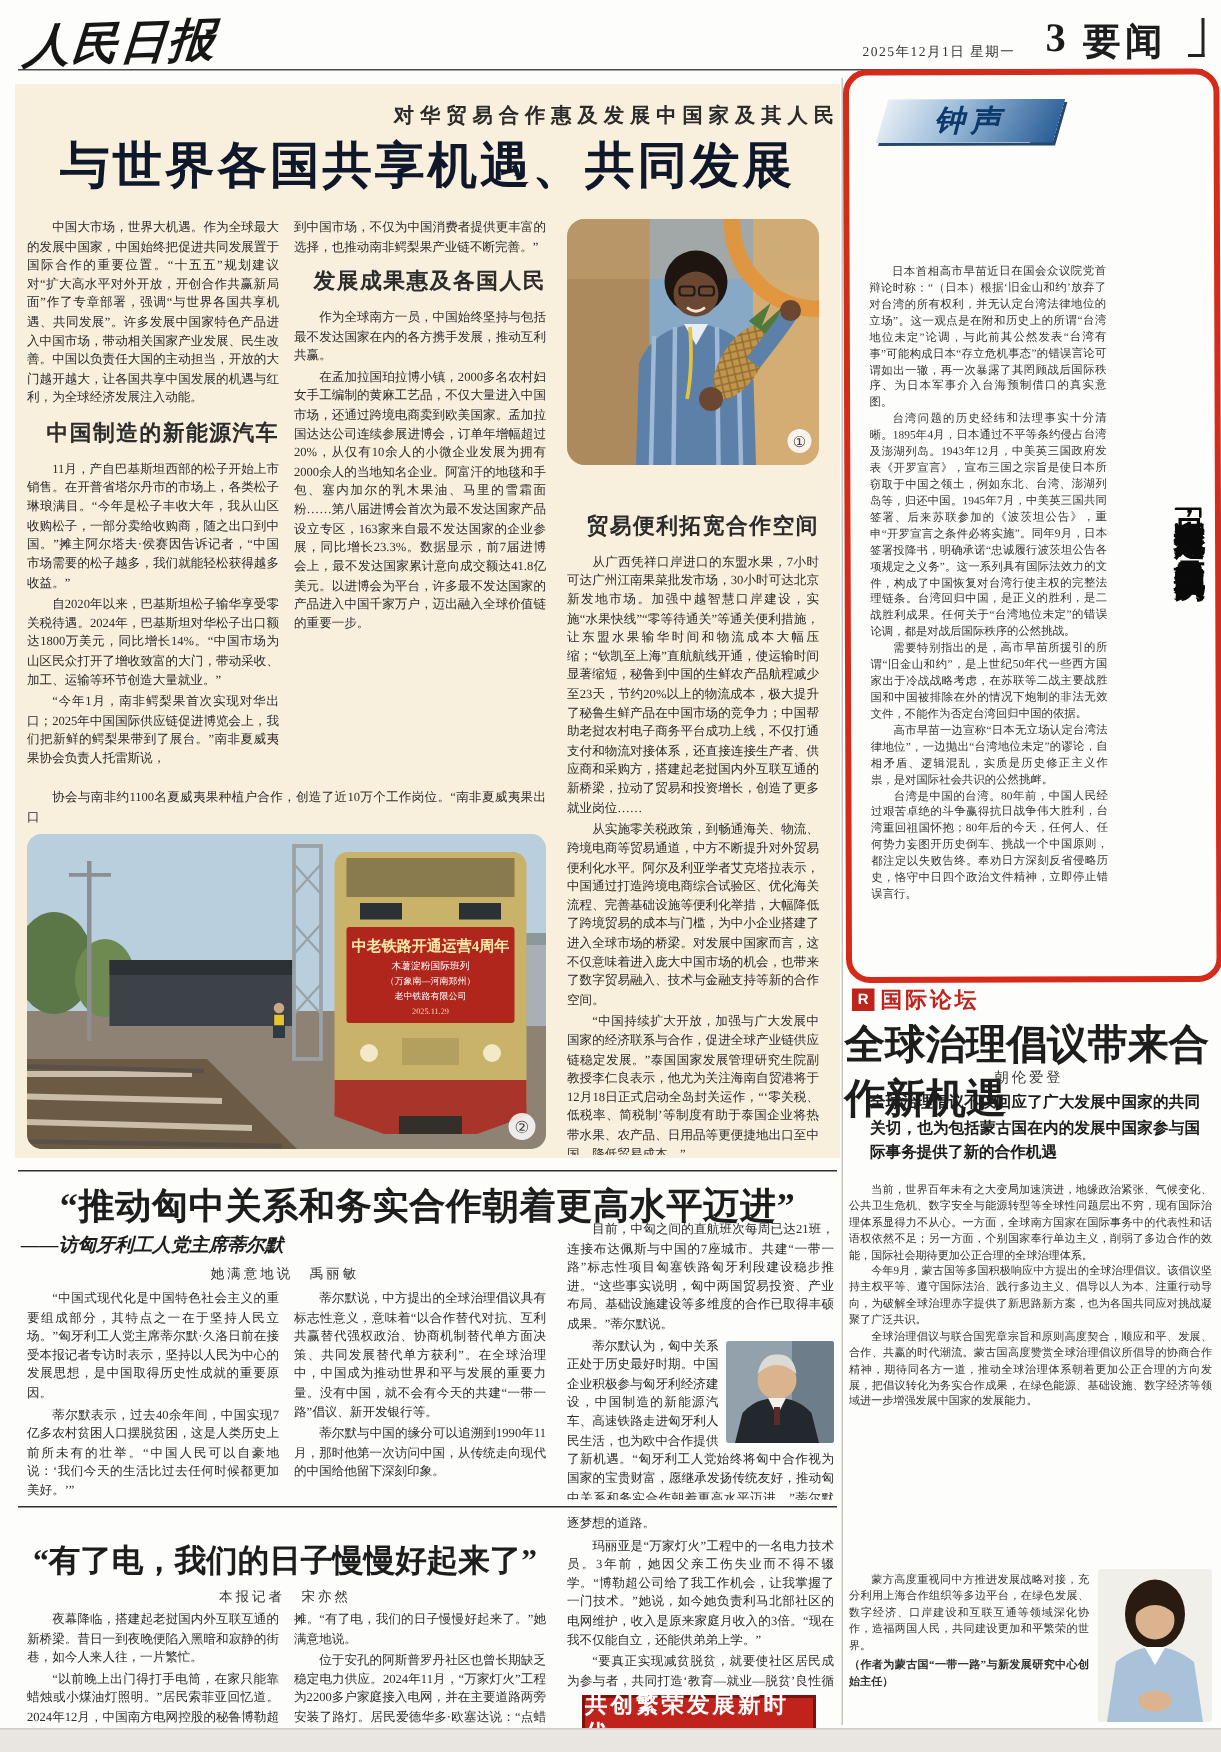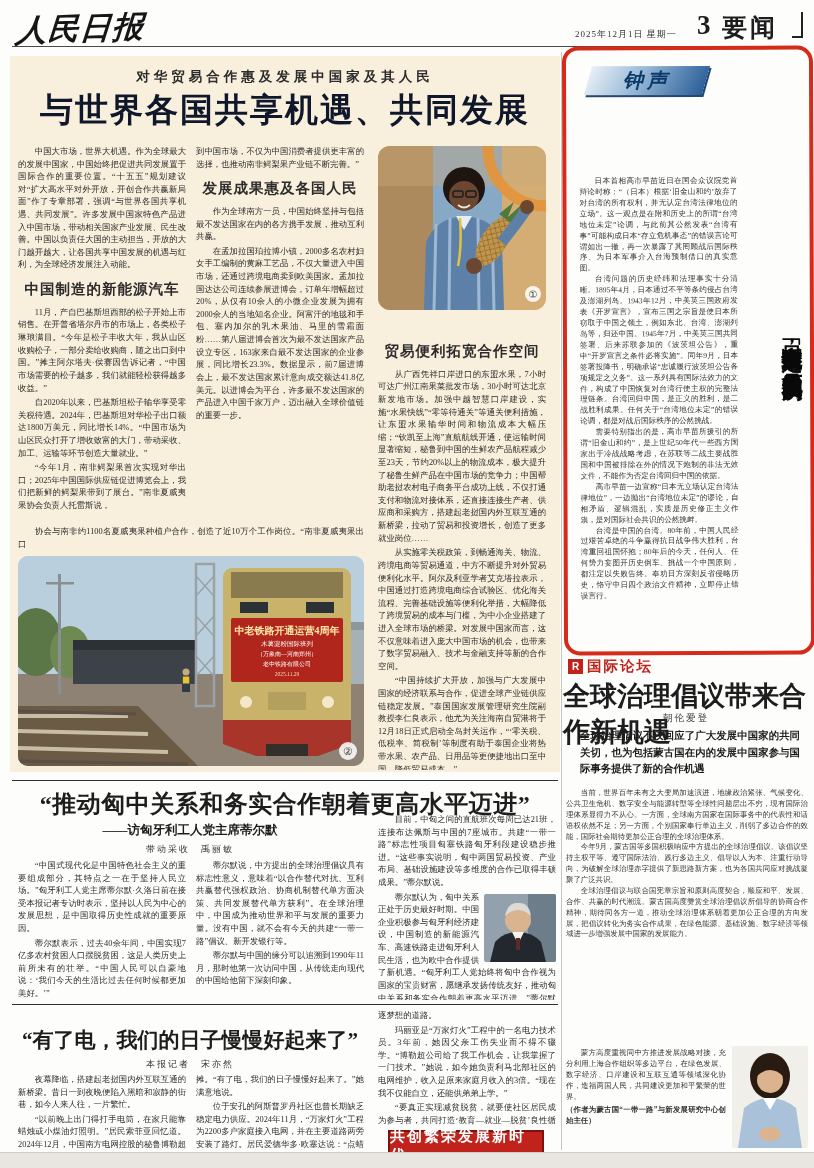--- a/index.html
+++ b/index.html
@@ -8,40 +8,40 @@
   .abs{position:absolute;}
   
   .masthead{left:16px;top:8px;font-size:31px;font-weight:900;font-style:italic;transform:skewX(-6deg) rotate(-2deg);letter-spacing:1px;color:#161616;}
   .hdr-date{left:575px;top:28px;font-size:9px;color:#333;letter-spacing:1px;}
   .hdr-num{left:697px;top:10px;font-size:27px;font-weight:700;}
   .hdr-sec{left:722px;top:11px;font-size:25px;font-weight:900;letter-spacing:3px;}
   .hdr-corner{left:792px;top:12px;width:9px;height:24px;border-right:2px solid #222;border-bottom:2px solid #222;}
   .hdr-rule{left:12px;top:46px;width:790px;height:0;border-top:1.5px solid #4a4a4a;}
   
   .main-bg{left:10px;top:56px;width:550px;height:716px;background:#f8efdc;}
-  .kicker{left:10px;top:68px;width:550px;text-align:center;font-size:13.5px;font-weight:700;letter-spacing:4px;color:#2b2b2b;}
+  .kicker{left:10px;top:68px;width:550px;text-align:right;font-size:13.5px;font-weight:700;letter-spacing:4px;color:#2b2b2b;}
   .headline{left:10px;top:88px;width:550px;text-align:center;font-size:33px;font-weight:900;letter-spacing:2px;color:#0f172a;}
   .col{font-size:8.4px;line-height:1.5;text-align:justify;overflow:hidden;color:#2c2c2c;}
   .col p{margin:0 0 2px;text-indent:2em;}
   .col p.noind{text-indent:0;}
-  .subhead{text-align:center;font-size:14.5px;font-weight:900;margin:7px 0 6px;text-indent:0 !important;letter-spacing:1px;}
+  .subhead{text-align:right;font-size:14.5px;font-weight:900;margin:7px 0 6px;text-indent:0 !important;letter-spacing:1px;}
   .c1{left:18px;top:146px;width:168px;height:378px;}
   .c2{left:196px;top:146px;width:168px;height:378px;}
   .bridge{left:18px;top:526px;width:346px;height:26px;}
   .c3{left:378px;top:334px;width:168px;height:436px;}
   .photo-frame{overflow:hidden;border-radius:10px;background:#ccc;}
   .photo1{left:378px;top:146px;width:168px;height:164px;border-radius:12px;}
   .photo2{left:18px;top:556px;width:346px;height:210px;}
   
   .sep1{left:12px;top:780px;width:546px;border-top:1px solid #2f2f2f;height:0;}
   .sep2{left:12px;top:1004px;width:546px;border-top:1px solid #2f2f2f;height:0;}
   .vline{left:561px;top:52px;width:0;height:1098px;border-left:1px solid #c9c5bd;}
   
   .h-head{left:12px;top:788px;width:546px;text-align:center;font-size:24px;font-weight:900;letter-spacing:0.5px;}
-  .h-sub{left:14px;top:822px;width:352px;text-align:center;font-size:12.5px;font-weight:700;}
+  .h-sub{left:14px;top:822px;width:352px;text-align:left;font-size:12.5px;font-weight:700;font-style:italic;}
   .byline{text-align:center;font-size:9px;color:#333;letter-spacing:2px;}
   .h-by{left:14px;top:843px;width:352px;}
   .h-c1{left:18px;top:860px;width:168px;height:140px;}
   .h-c2{left:196px;top:860px;width:168px;height:140px;}
   .h-c3{left:378px;top:814px;width:178px;height:186px;}
   .h-portrait{float:right;width:72px;height:68px;margin:2px 0 2px 5px;border-radius:2px;overflow:hidden;}
   
   .p-kick{left:14px;top:1011px;width:352px;text-align:center;font-size:10.5px;font-weight:700;}
   .p-head{left:14px;top:1026px;width:352px;text-align:center;font-size:21px;font-weight:900;}
   .p-by{left:14px;top:1058px;width:352px;}
@@ -200,21 +200,21 @@
     <p>“中国持续扩大开放，加强与广大发展中国家的经济联系与合作，促进全球产业链供应链稳定发展。”泰国国家发展管理研究生院副教授李仁良表示，他尤为关注海南自贸港将于12月18日正式启动全岛封关运作，“‘零关税、低税率、简税制’等制度有助于泰国企业将热带水果、农产品、日用品等更便捷地出口至中国，降低贸易成本。”</p>
 
   </div>
 
   <div class="abs sep1"></div>
   <div class="abs sep2"></div>
   <div class="abs vline"></div>
 
   <div class="abs h-head">“推动匈中关系和务实合作朝着更高水平迈进”</div>
   <div class="abs h-sub">——访匈牙利工人党主席蒂尔默</div>
-  <div class="abs byline h-by">带动采收　禹丽敏</div>
+  <div class="abs byline h-by">她满意地说　禹丽敏</div>
   <div class="abs col h-c1">
     <p>“中国式现代化是中国特色社会主义的重要组成部分，其特点之一在于坚持人民立场。”匈牙利工人党主席蒂尔默·久洛日前在接受本报记者专访时表示，坚持以人民为中心的发展思想，是中国取得历史性成就的重要原因。</p>
     <p>蒂尔默表示，过去40余年间，中国实现7亿多农村贫困人口摆脱贫困，这是人类历史上前所未有的壮举。“中国人民可以自豪地说：‘我们今天的生活比过去任何时候都更加美好。’”</p>
   </div>
   <div class="abs col h-c2">
     <p>蒂尔默说，中方提出的全球治理倡议具有标志性意义，意味着“以合作替代对抗、互利共赢替代强权政治、协商机制替代单方面决策、共同发展替代单方获利”。在全球治理中，中国成为推动世界和平与发展的重要力量。没有中国，就不会有今天的共建“一带一路”倡议、新开发银行等。</p>
     <p>蒂尔默与中国的缘分可以追溯到1990年11月，那时他第一次访问中国，从传统走向现代的中国给他留下深刻印象。</p>
   </div>
   <div class="abs col h-c3">
     <p>目前，中匈之间的直航班次每周已达21班，连接布达佩斯与中国的7座城市。共建“一带一路”标志性项目匈塞铁路匈牙利段建设稳步推进。“这些事实说明，匈中两国贸易投资、产业布局、基础设施建设等多维度的合作已取得丰硕成果。”蒂尔默说。</p>

